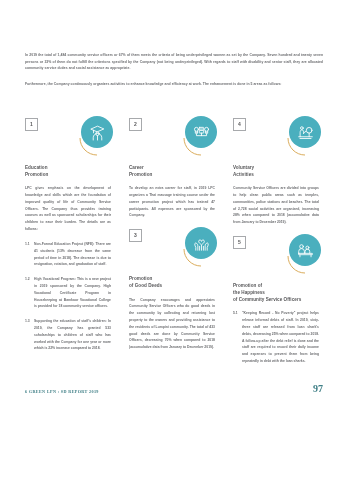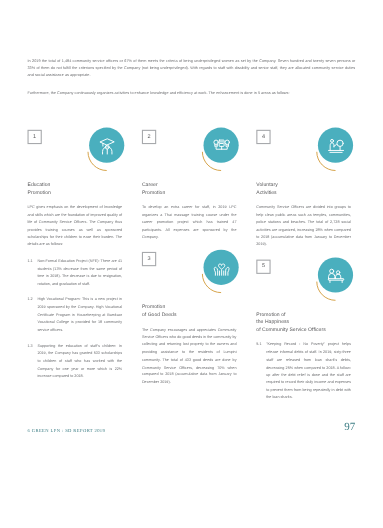--- a/index.html
+++ b/index.html
@@ -13,20 +13,21 @@
     font-family: "Liberation Sans", sans-serif;
     color: #58585a;
     overflow: hidden;
   }
   .page {
     position: relative;
     width: 348px;
     height: 412px;
     box-sizing: border-box;
     padding: 12px;
+    font-weight: bold;
   }
 
   
   .intro {
     position: absolute;
     left: 25px;
     top: 52px;
     width: 298px;
   }
   .intro p {

